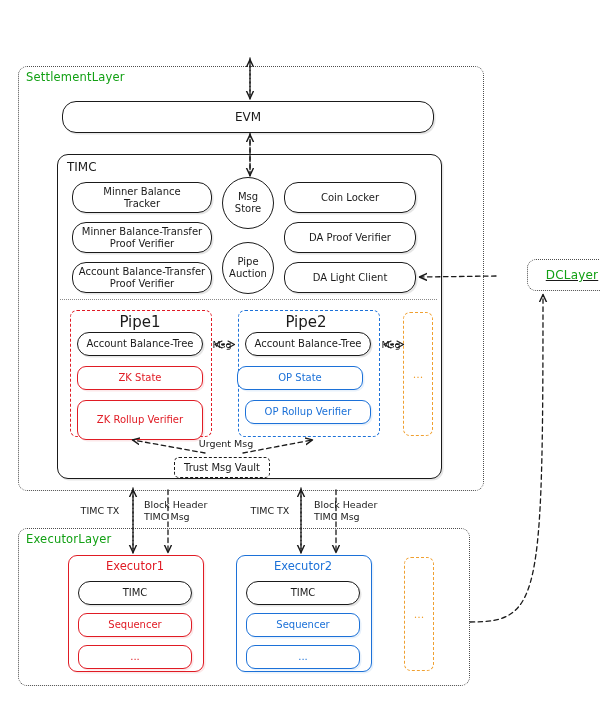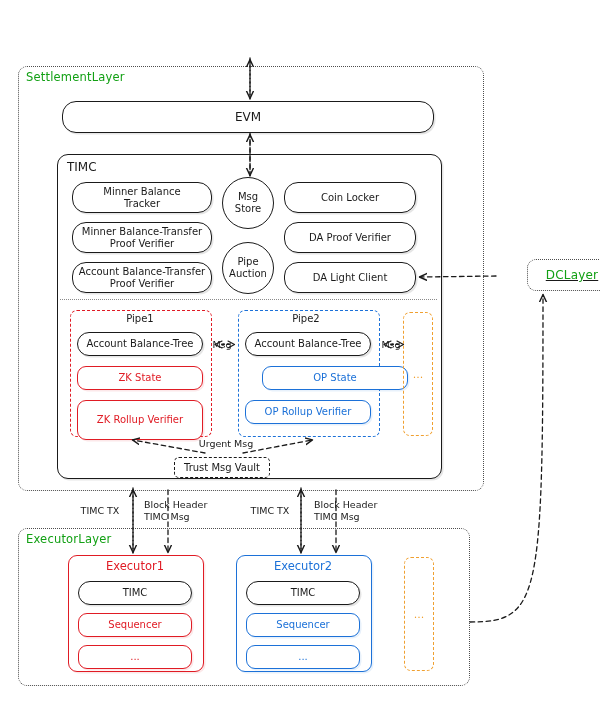--- a/index.html
+++ b/index.html
@@ -68,21 +68,21 @@
                 box-shadow: 1.5px 1.5px 0 rgba(28,113,216,0.10); }
   .red-dash   { border: 1.7px dashed #e01b24; border-radius: 7px; background: transparent; display:block; }
   .blue-dash  { border: 1.7px dashed #1c71d8; border-radius: 7px; background: transparent; display:block; }
   .orange-dash{ border: 1.8px dashed #f0a030; border-radius: 7px; background: transparent;
                 display:flex; align-items:center; justify-content:center; color:#f0a030; }
   .black-dash { border: 1.6px dashed #1a1a1a; border-radius: 5px; background:#fff; }
   .dot-round  { border: 1.6px dotted #4d4d4d; border-radius: 9px; background:#fff; }
 
   .pipe-title {
     position: absolute;
-    font-size: 10px;
+    font-size: 15px;
     color: #1a1a1a;
     white-space: nowrap;
     text-align: center;
   }
   .timc-title {
     position: absolute;
     font-size: 12px;
     color: #1a1a1a;
     white-space: nowrap;
   }
@@ -146,21 +146,21 @@
 
   <div class="red-dash" style="position:absolute; left:70px; top:310px; width:140px; height:125px;"></div>
   <div class="pipe-title" style="left:70px; top:313px; width:140px;">Pipe1</div>
   <div class="box solid f10" style="left:77px; top:332px; width:126px; height:24px;">Account Balance-Tree</div>
   <div class="box red-solid f10" style="left:77px; top:366px; width:126px; height:24px;">ZK State</div>
   <div class="box red-solid f10" style="left:77px; top:400px; width:126px; height:40px;">ZK Rollup Verifier</div>
 
   <div class="blue-dash" style="position:absolute; left:238px; top:310px; width:140px; height:125px;"></div>
   <div class="pipe-title" style="left:236px; top:313px; width:140px;">Pipe2</div>
   <div class="box solid f10" style="left:245px; top:332px; width:126px; height:24px;">Account Balance-Tree</div>
-  <div class="box blue-solid f10" style="left:262px; top:366px; width:146px; height:24px;">OP State</div>
+  <div class="box blue-solid f10" style="left:237px; top:366px; width:126px; height:24px;">OP State</div>
   <div class="box blue-solid f10" style="left:245px; top:400px; width:126px; height:24px;">OP Rollup Verifier</div>
 
   <div class="orange-dash f11" style="position:absolute; left:403px; top:312px; width:28px; height:122px;">...</div>
 
   <div class="edge-label" style="left:206px; top:327px; width:32px;">
     <span>Msg</span>
   </div>
   <div class="edge-label" style="left:375px; top:327px; width:32px;">
     <span>Msg</span>
   </div>

